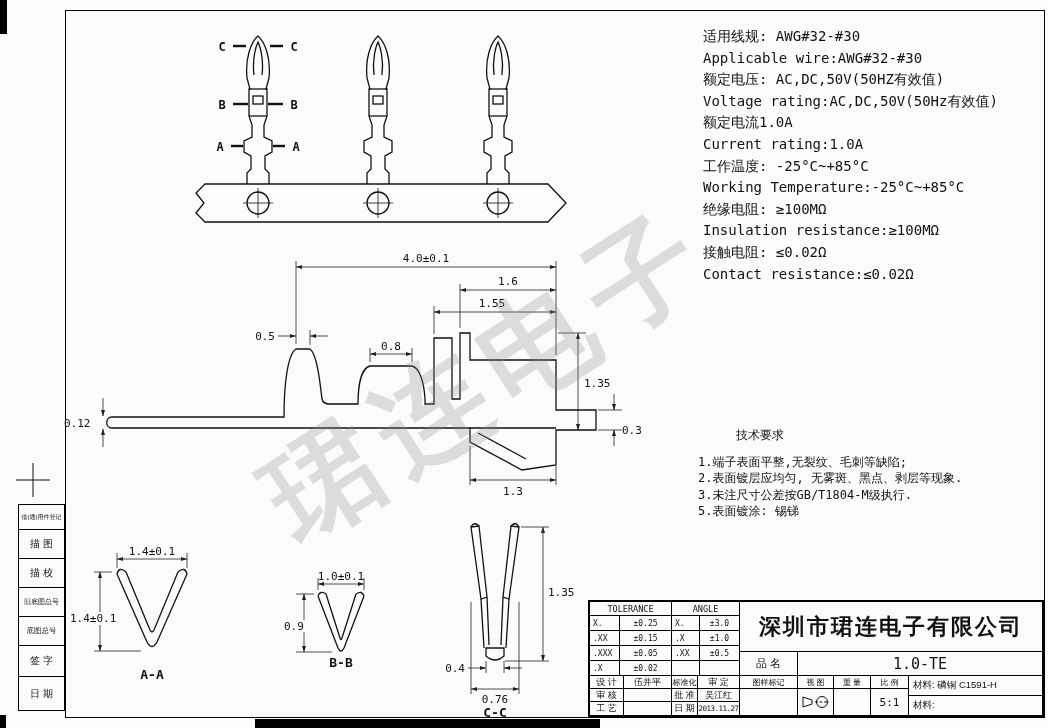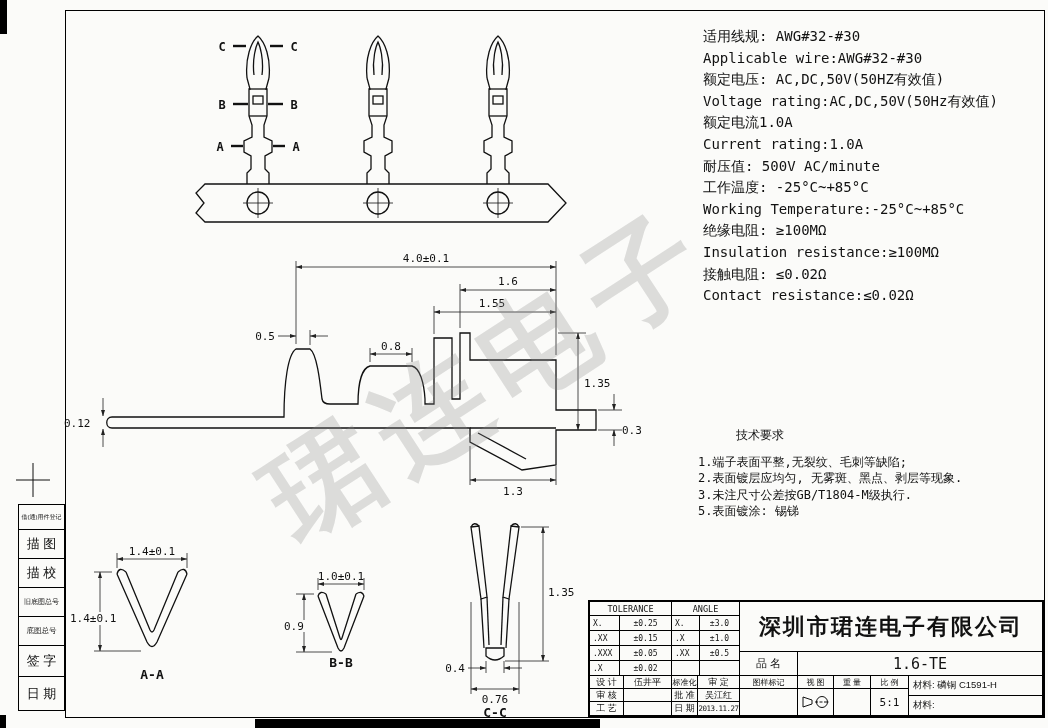--- a/index.html
+++ b/index.html
@@ -18,21 +18,21 @@
       transform:rotate(-33deg);white-space:nowrap;pointer-events:none;z-index:5;}
   .tb{position:absolute;left:588px;top:600px;width:457px;height:118px;
       border:2px solid #000;box-sizing:border-box;z-index:4;background:transparent;}
   .c{position:absolute;box-sizing:border-box;border-right:1px solid #000;border-bottom:1px solid #000;
      display:flex;align-items:center;justify-content:center;font-size:9px;
      overflow:hidden;white-space:nowrap;}
   .cl{justify-content:flex-start;padding-left:3px;}
   .mono{font-family:"DejaVu Sans Mono",monospace;}
   .side{position:absolute;left:18px;top:505px;width:47px;z-index:4;}
   .sbx{box-sizing:border-box;border:1px solid #000;margin-top:-1px;display:flex;
-       align-items:center;justify-content:center;font-size:13px;overflow:hidden;white-space:nowrap;}
+       align-items:center;justify-content:center;font-size:10px;overflow:hidden;white-space:nowrap;}
   .bar{position:absolute;background:#000;z-index:6;}
   .dimt{font:11px "DejaVu Sans Mono",monospace;fill:#111;}
   .sect{font:bold 13px "DejaVu Sans Mono",monospace;fill:#111;}
   .mark{font:bold 12px "DejaVu Sans Mono",monospace;fill:#111;}
 </style>
 </head>
 <body>
 
 <div class="sheet">
 
@@ -207,21 +207,20 @@
     <text class="sect" x="495" y="717" text-anchor="middle">C-C</text>
   </svg>
 
   <div class="specs">
     <div>适用线规: AWG#32-#30</div>
     <div>Applicable wire:AWG#32-#30</div>
     <div>额定电压: AC,DC,50V(50HZ有效值)</div>
     <div>Voltage rating:AC,DC,50V(50Hz有效值)</div>
     <div>额定电流1.0A</div>
     <div>Current rating:1.0A</div>
-    <div>耐压值: 500V AC/minute</div>
     <div>工作温度: -25°C~+85°C</div>
     <div>Working Temperature:-25°C~+85°C</div>
     <div>绝缘电阻: ≥100MΩ</div>
     <div>Insulation resistance:≥100MΩ</div>
     <div>接触电阻: ≤0.02Ω</div>
     <div>Contact resistance:≤0.02Ω</div>
   </div>
 
   <div class="tech">
     <div class="tech-title">技术要求</div>
@@ -267,21 +266,21 @@
     <div class="c" style="left:82px;top:87px;width:26px;height:13px;font-size:9px;">批 准</div>
     <div class="c" style="left:108px;top:87px;width:42px;height:13px;font-size:9px;">吴江红</div>
 
     <div class="c" style="left:0;top:100px;width:34px;height:14px;font-size:9px;">工 艺</div>
     <div class="c" style="left:34px;top:100px;width:48px;height:14px;"></div>
     <div class="c" style="left:82px;top:100px;width:26px;height:14px;font-size:9px;">日 期</div>
     <div class="c mono" style="left:108px;top:100px;width:42px;height:14px;font-size:7.5px;letter-spacing:-0.5px;">2013.11.27</div>
 
     <div class="c" style="left:150px;top:0;width:303px;height:50px;font-size:22px;font-weight:bold;letter-spacing:2px;">深圳市珺连电子有限公司</div>
     <div class="c" style="left:150px;top:50px;width:58px;height:24px;font-size:11px;">品 名</div>
-    <div class="c mono" style="left:208px;top:50px;width:245px;height:24px;font-size:15px;">1.6-TE</div>
+    <div class="c mono" style="left:208px;top:50px;width:245px;height:24px;font-size:15px;">1.0-TE</div>
 
     <div class="c" style="left:150px;top:74px;width:58px;height:13px;font-size:8px;">图样标记</div>
     <div class="c" style="left:208px;top:74px;width:36px;height:13px;font-size:8px;">视 图</div>
     <div class="c" style="left:244px;top:74px;width:37px;height:13px;font-size:8px;">重 量</div>
     <div class="c" style="left:281px;top:74px;width:38px;height:13px;font-size:8px;">比 例</div>
 
     <div class="c" style="left:150px;top:87px;width:58px;height:27px;"></div>
     <div class="c" style="left:208px;top:87px;width:36px;height:27px;">
       <svg width="30" height="16" viewBox="0 0 30 16">
         <g fill="none" stroke="#111" stroke-width="1">

